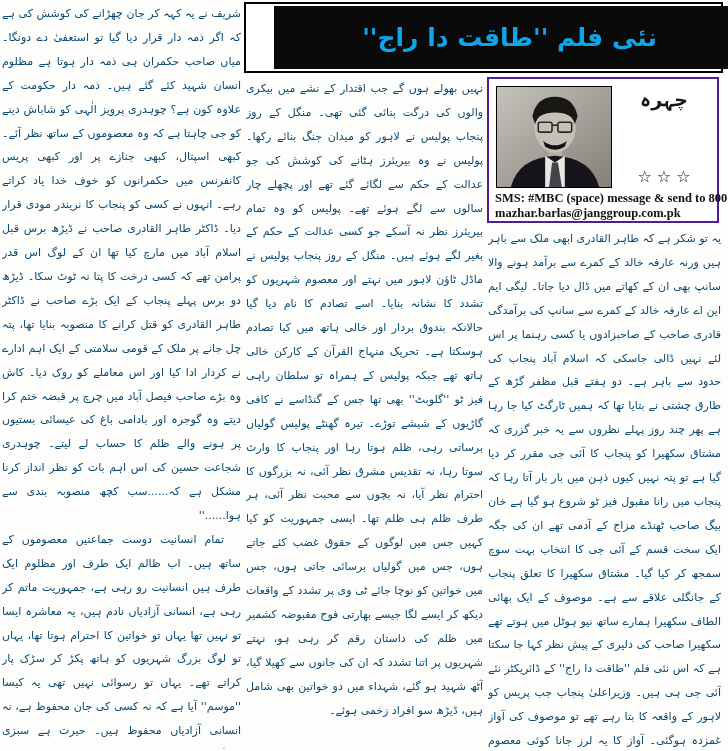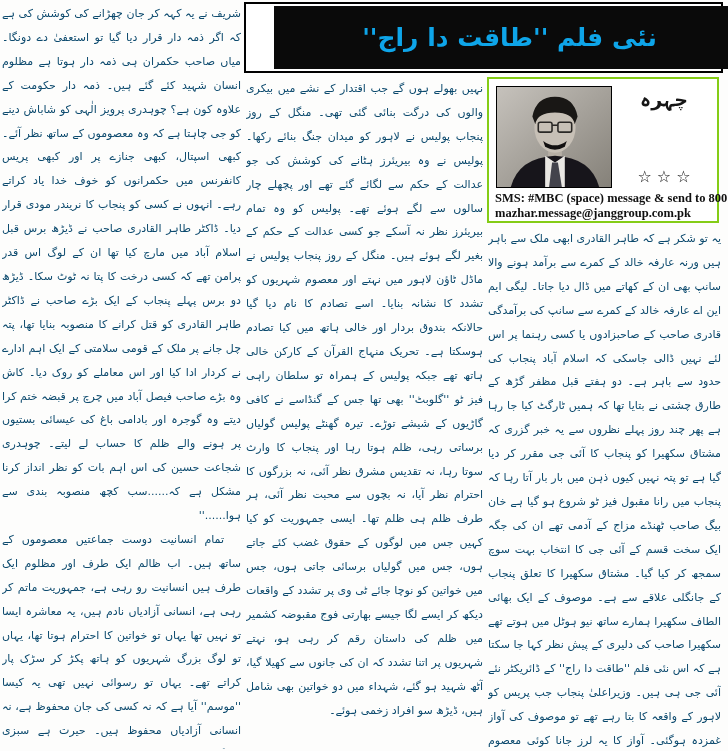--- a/index.html
+++ b/index.html
@@ -35,21 +35,21 @@
     font-weight: bold;
     letter-spacing: 1px;
     margin-left: 26px;
   }
 
   
   .author-box {
     position: absolute;
     left: 487px; top: 77px;
     width: 232px; height: 146px;
-    border: 2px solid #84cc16;
+    border: 2px solid #4c1d95;
     box-sizing: border-box;
     background: #ffffff;
   }
   .photo-frame {
     position: absolute;
     left: 7px; top: 7px;
     width: 116px; height: 102px;
     border: 1px solid #000;
     box-sizing: border-box;
     overflow: hidden;
@@ -129,21 +129,21 @@
         <path d="M49 70 l10 7 10 -7 v32 h-20 z" fill="#e9e7e3"></path>
         <path d="M56 77 h6 l4 25 h-13 z" fill="#43434c"></path>
       </svg>
     </div>
     <div class="author-id">
       <div class="col-name">چہرہ</div>
       <div class="stars">☆☆☆</div>
     </div>
     <div class="sms-block">
       <div>SMS: #MBC (space) message &amp; send to 8001</div>
-      <div>mazhar.message@janggroup.com.pk</div>
+      <div>mazhar.barlas@janggroup.com.pk</div>
     </div>
   </div>
 
   <div class="body-col col-right">
     <p>یہ تو شکر ہے کہ طاہر القادری ابھی ملک سے باہر ہیں ورنہ عارفہ خالد کے کمرے سے برآمد ہونے والا سانپ بھی ان کے کھاتے میں ڈال دیا جاتا۔ لیگی ایم این اے عارفہ خالد کے کمرے سے سانپ کی برآمدگی قادری صاحب کے صاحبزادوں یا کسی رہنما پر اس لئے نہیں ڈالی جاسکی کہ اسلام آباد پنجاب کی حدود سے باہر ہے۔ دو ہفتے قبل مظفر گڑھ کے طارق چشتی نے بتایا تھا کہ ہمیں ٹارگٹ کیا جا رہا ہے پھر چند روز پہلے نظروں سے یہ خبر گزری کہ مشتاق سکھیرا کو پنجاب کا آئی جی مقرر کر دیا گیا ہے تو پتہ نہیں کیوں ذہن میں بار بار آتا رہا کہ پنجاب میں رانا مقبول فیز ٹو شروع ہو گیا ہے خان بیگ صاحب ٹھنڈے مزاج کے آدمی تھے ان کی جگہ ایک سخت قسم کے آئی جی کا انتخاب بہت سوچ سمجھ کر کیا گیا۔ مشتاق سکھیرا کا تعلق پنجاب کے جانگلی علاقے سے ہے۔ موصوف کے ایک بھائی الطاف سکھیرا ہمارے ساتھ نیو ہوٹل میں ہوتے تھے سکھیرا صاحب کی دلیری کے پیش نظر کہا جا سکتا ہے کہ اس نئی فلم ''طاقت دا راج'' کے ڈائریکٹر نئے آئی جی ہی ہیں۔ وزیراعلیٰ پنجاب جب پریس کو لاہور کے واقعہ کا بتا رہے تھے تو موصوف کی آواز غمزدہ ہوگئی۔ آواز کا یہ لرز جانا کوئی معصوم لوگوں کی شہادتوں کا دکھ نہیں تھا بلکہ اس خوفناک مستقبل کا دکھ تھا جو سامنے نظر آرہا ہے۔ اہالیان لاہور ابھی بیکری کا وہ واقعہ</p>
   </div>
 
   <div class="body-col col-mid">
     <p>نہیں بھولے ہوں گے جب اقتدار کے نشے میں بیکری والوں کی درگت بنائی گئی تھی۔ منگل کے روز پنجاب پولیس نے لاہور کو میدان جنگ بنائے رکھا۔ پولیس نے وہ بیریئرز ہٹانے کی کوشش کی جو عدالت کے حکم سے لگائے گئے تھے اور پچھلے چار سالوں سے لگے ہوئے تھے۔ پولیس کو وہ تمام بیریئرز نظر نہ آسکے جو کسی عدالت کے حکم کے بغیر لگے ہوئے ہیں۔ منگل کے روز پنجاب پولیس نے ماڈل ٹاؤن لاہور میں نہتے اور معصوم شہریوں کو تشدد کا نشانہ بنایا۔ اسے تصادم کا نام دیا گیا حالانکہ بندوق بردار اور خالی ہاتھ میں کیا تصادم ہوسکتا ہے۔ تحریک منہاج القرآن کے کارکن خالی ہاتھ تھے جبکہ پولیس کے ہمراہ تو سلطان راہی فیز ٹو ''گلوبٹ'' بھی تھا جس کے گنڈاسے نے کافی گاڑیوں کے شیشے توڑے۔ تیرہ گھنٹے پولیس گولیاں برساتی رہی، ظلم ہوتا رہا اور پنجاب کا وارث سوتا رہا، نہ تقدیس مشرق نظر آئی، نہ بزرگوں کا احترام نظر آیا، نہ بچوں سے محبت نظر آئی، ہر طرف ظلم ہی ظلم تھا۔ ایسی جمہوریت کو کیا کہیں جس میں لوگوں کے حقوق غضب کئے جاتے ہوں، جس میں گولیاں برسائی جاتی ہوں، جس میں خواتین کو نوچا جائے ٹی وی پر تشدد کے واقعات دیکھ کر ایسے لگا جیسے بھارتی فوج مقبوضہ کشمیر میں ظلم کی داستان رقم کر رہی ہو، نہتے شہریوں پر اتنا تشدد کہ ان کی جانوں سے کھیلا گیا، آٹھ شہید ہو گئے، شہداء میں دو خواتین بھی شامل ہیں، ڈیڑھ سو افراد زخمی ہوئے۔</p>
 

